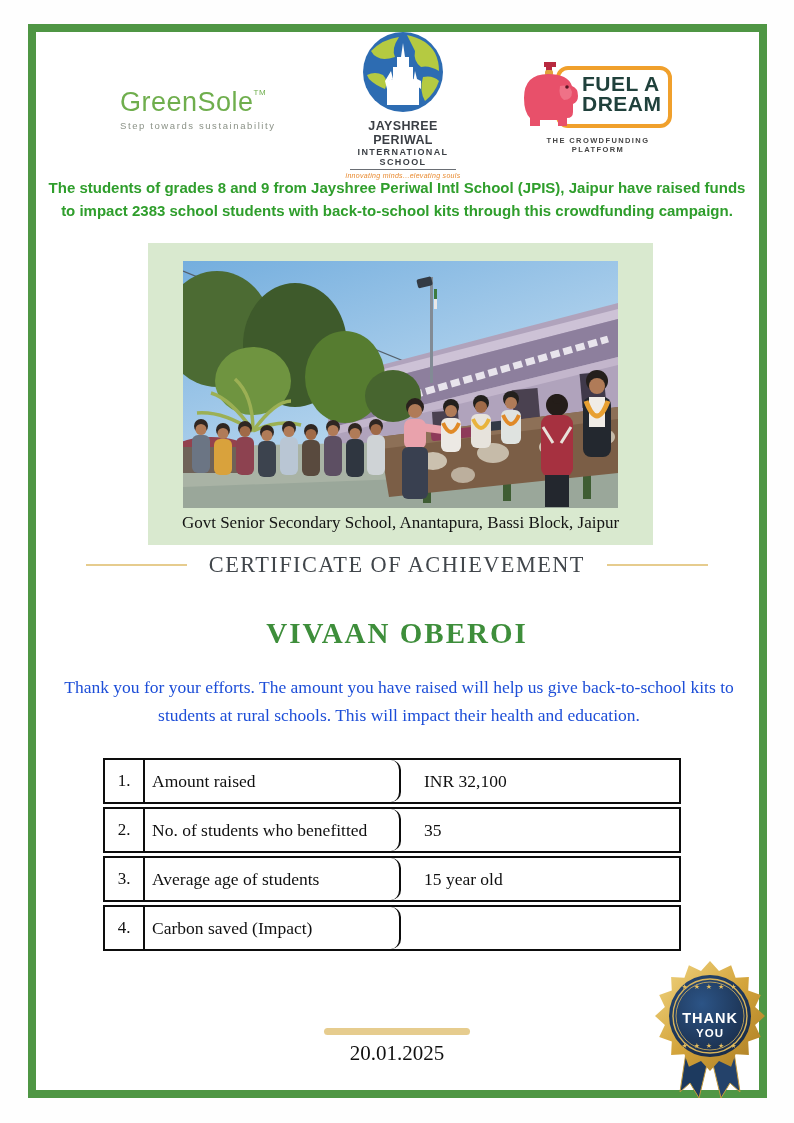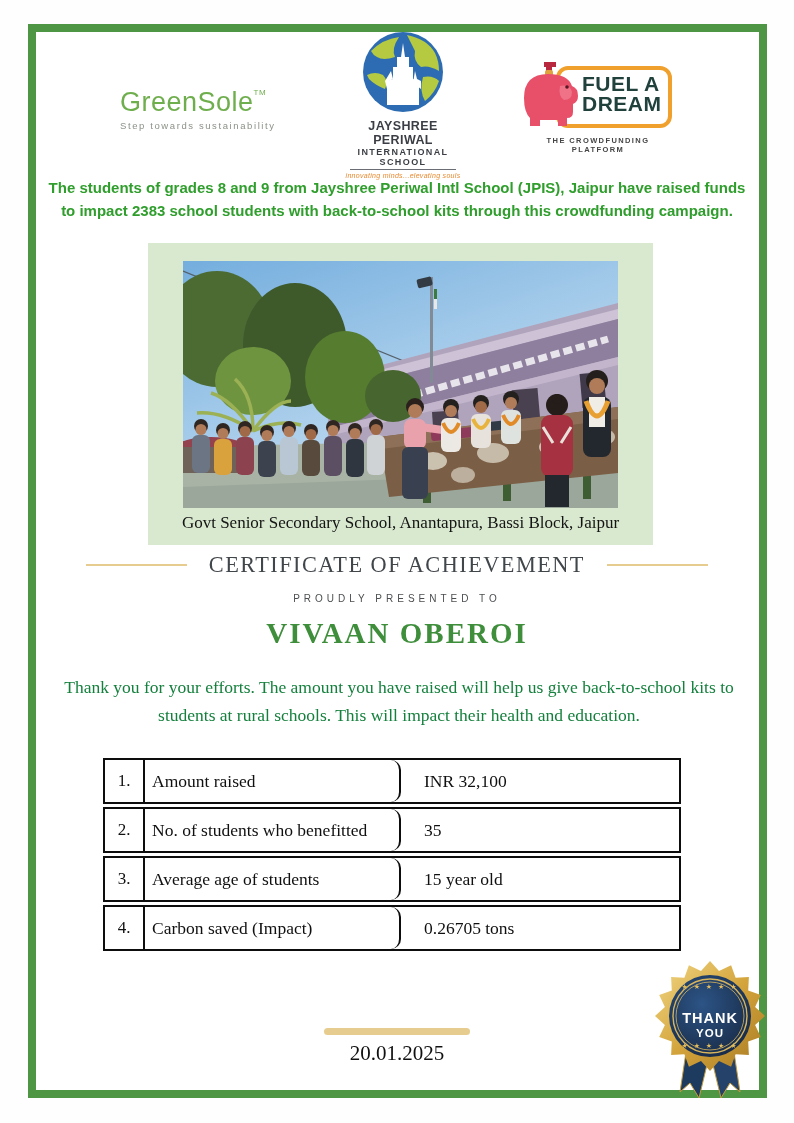--- a/index.html
+++ b/index.html
@@ -59,21 +59,21 @@
   .title-row { left:37px; top:552px; width:720px; display:flex; align-items:center; justify-content:center; }
   .gold-line { width:101px; height:2px; background:#e6cc8e; }
   .cert-title { margin:0 16px; font-size:23px; color:#41464b; letter-spacing:1.5px;
     white-space:nowrap; transform:scaleX(0.97); }
   .presented { left:37px; top:593px; width:720px; text-align:center;
     font-family:"Liberation Sans", sans-serif; font-size:10px; letter-spacing:4px; color:#4b4e50; }
   .recipient { left:37px; top:617px; width:720px; text-align:center;
     font-size:29px; font-weight:700; letter-spacing:2px; color:#3e8e3b; }
 
   .message { left:37px; top:674px; width:724px; text-align:center;
-    font-size:17.5px; line-height:1.58; color:#15803d; }
+    font-size:17.5px; line-height:1.58; color:#1d4ed8; }
 
   
   .impact-table { left:103px; top:758px; width:578px; }
   .t-row { display:flex; border:2px solid #0d0d0d; height:46px; margin-bottom:3px;
     background:#ffffff; align-items:stretch; }
   .t-num { width:40px; border-right:2px solid #0d0d0d; display:flex;
     align-items:center; justify-content:center; font-size:17px; color:#101010; }
   .t-label { width:256px; border-right:2px solid #0d0d0d; display:flex;
     align-items:center; padding-left:7px; font-size:17.5px; color:#101010;border-radius:10px; }
   .t-value { flex:1; display:flex; align-items:center; padding-left:23px;
@@ -299,21 +299,20 @@
     </div>
     <div class="photo-caption">Govt Senior Secondary School, Anantapura, Bassi Block, Jaipur</div>
   </div>
 
   <div class="abs title-row">
     <div class="gold-line"></div>
     <div class="cert-title">CERTIFICATE OF ACHIEVEMENT</div>
     <div class="gold-line"></div>
   </div>
 
-  <div class="abs presented">PROUDLY PRESENTED TO</div>
   <div class="abs recipient">VIVAAN OBEROI</div>
   <div class="abs message">Thank you for your efforts. The amount you have raised will help us give back-to-school kits to students at rural schools. This will impact their health and education.</div>
 
   <div class="abs impact-table">
     <div class="t-row">
       <div class="t-num">1.</div>
       <div class="t-label">Amount raised</div>
       <div class="t-value">INR 32,100</div>
     </div>
     <div class="t-row">
@@ -322,21 +321,20 @@
       <div class="t-value">35</div>
     </div>
     <div class="t-row">
       <div class="t-num">3.</div>
       <div class="t-label">Average age of students</div>
       <div class="t-value">15 year old</div>
     </div>
     <div class="t-row">
       <div class="t-num">4.</div>
       <div class="t-label">Carbon saved (Impact)</div>
-      <div class="t-value">0.26705 tons</div>
     </div>
   </div>
 
   <div class="abs date-block">
     <div class="date-bar"></div>
     <div class="date-text">20.01.2025</div>
   </div>
 
   <div class="abs badge">
     <svg width="116" height="138" viewBox="0 0 116 138">

